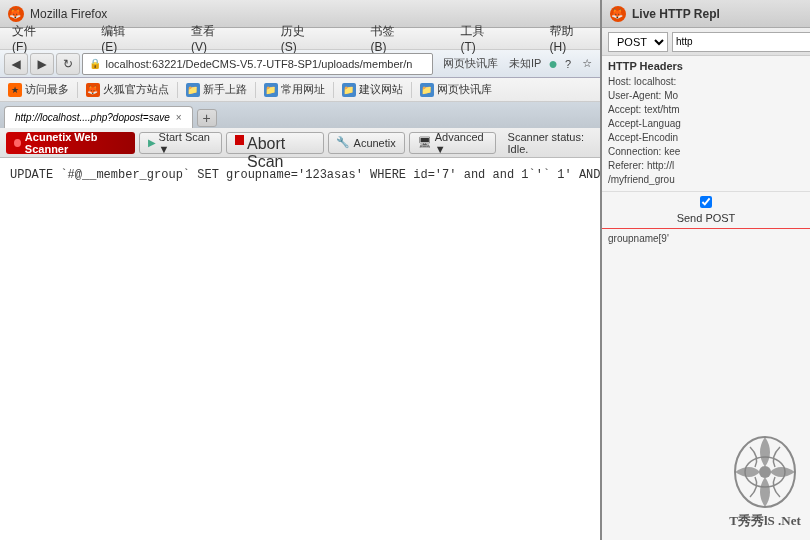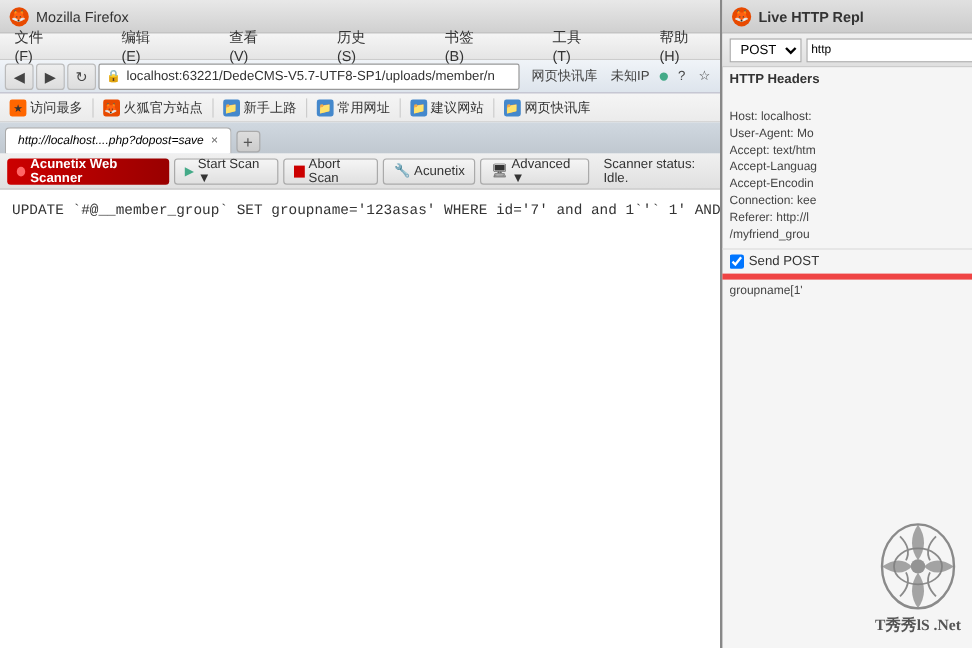--- a/index.html
+++ b/index.html
@@ -148,25 +148,25 @@
     .scanner-logo-dot { width: 8px; height: 8px; background: #ff6666; border-radius: 50%; }
     .scan-btn {
       display: flex; align-items: center; gap: 3px;
       padding: 2px 8px; height: 22px;
       background: linear-gradient(to bottom, #f5f5f5, #e0e0e0);
       border: 1px solid #aaa; border-radius: 3px;
       font-size: 11px; cursor: pointer; color: #333;
     }
     .scan-btn-play { color: #4a8; font-size: 10px; }
     .abort-btn {
-      display: flex; align-items: center; gap: 3px;
+      display: flex; gap: 3px;
       padding: 2px 8px; height: 22px;
       background: linear-gradient(to bottom, #f5f5f5, #e0e0e0);
       border: 1px solid #aaa; border-radius: 3px;
-      font-size: 11px; cursor: pointer; color: #333;
+      font-size: 16px; cursor: pointer; color: #333;
     }
     .abort-square { width: 10px; height: 10px; background: #cc0000; }
     .settings-btn {
       display: flex; align-items: center; gap: 3px;
       padding: 2px 8px; height: 22px;
       background: linear-gradient(to bottom, #f5f5f5, #e0e0e0);
       border: 1px solid #aaa; border-radius: 3px;
       font-size: 11px; cursor: pointer; color: #333;
     }
     .advanced-btn {
@@ -243,30 +243,31 @@
     .url-input {
       flex: 1; height: 20px; font-size: 10px;
       border: 1px solid #aaa; background: #fff;
       padding: 0 3px;
     }
     .http-headers-section {
       padding: 4px 6px;
       border-bottom: 1px solid #ddd;
     }
     .http-headers-label {
-      font-size: 11px; font-weight: bold; color: #333; margin-bottom: 19px;
+      font-size: 11px; font-weight: bold; color: #333; margin-bottom: 3px;
     }
     .http-header-line {
       font-size: 10px; color: #444; line-height: 1.4;
       white-space: nowrap; overflow: hidden;
     }
     .send-post-row {
       padding: 4px 6px;
       display: flex; align-items: center; gap: 4px;
-      border-bottom: 5px solid #ef4444;
+      border-bottom: 1px solid #ef4444;
+      flex-direction: column;
     }
     .send-post-checkbox {
       width: 12px; height: 12px;
     }
     .send-post-label { font-size: 11px; color: #333; }
     .post-body-area {
       padding: 4px 6px;
       font-size: 10px; color: #444;
       flex: 1;
     }
@@ -414,21 +415,21 @@
       <div class="http-header-line">Accept-Encodin</div>
       <div class="http-header-line">Connection: kee</div>
       <div class="http-header-line">Referer: http://l</div>
       <div class="http-header-line">/myfriend_grou</div>
     </div>
     <div class="send-post-row">
       <input type="checkbox" class="send-post-checkbox" checked="" style="">
       <span class="send-post-label">Send POST</span>
     </div>
     <div class="post-body-area">
-      <span>groupname[1'</span>
+      <span>groupname[9'</span>
     </div>
 
     <div class="watermark-area">
 
       <svg width="80" height="80" viewBox="0 0 80 80" opacity="0.6">
         <ellipse cx="40" cy="40" rx="30" ry="35" fill="none" stroke="#444" stroke-width="2"></ellipse>
         <ellipse cx="40" cy="40" rx="20" ry="15" fill="none" stroke="#444" stroke-width="1.5"></ellipse>
         <path d="M40 5 Q50 20 40 35 Q30 20 40 5Z" fill="#333" opacity="0.7"></path>
         <path d="M40 75 Q50 60 40 45 Q30 60 40 75Z" fill="#333" opacity="0.7"></path>
         <path d="M10 40 Q25 30 35 40 Q25 50 10 40Z" fill="#333" opacity="0.7"></path>

